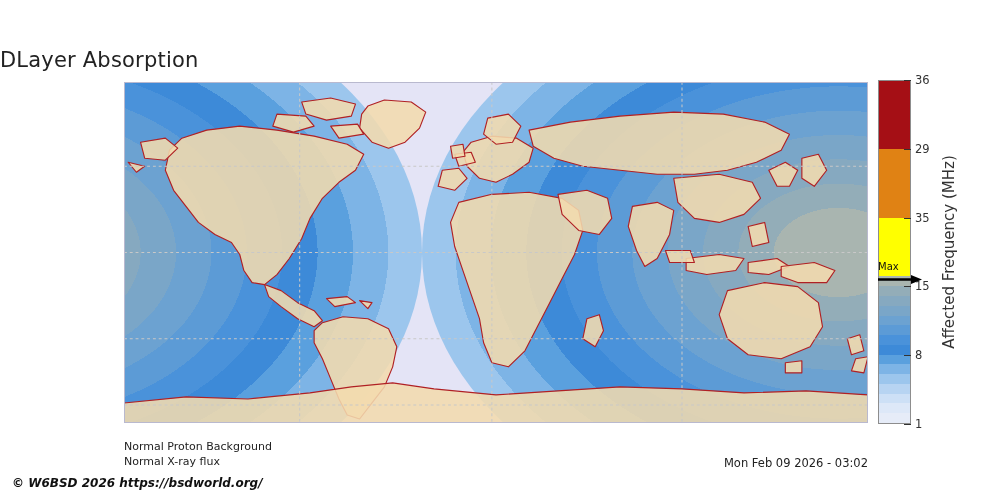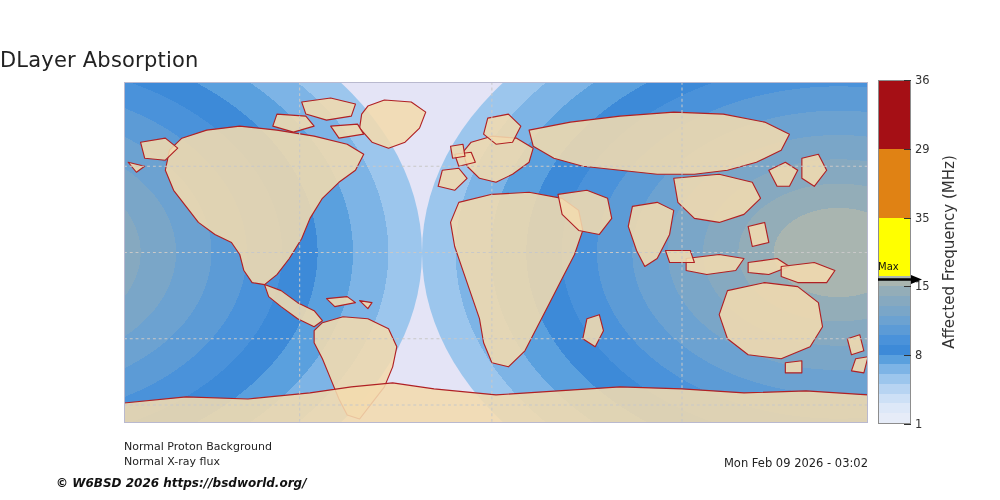--- a/index.html
+++ b/index.html
@@ -72,21 +72,21 @@
   #max-marker{position:absolute;left:-2px;top:196px;width:58px;height:26px;z-index:8;}
   #max-marker .max-text{position:absolute;left:2px;top:-2px;font-size:10px;color:#111;}
   #max-marker .max-arrow{position:absolute;left:2px;top:12px;width:44px;height:9px;}
 
   
   .note{position:absolute;font-size:11px;color:#222;margin-top:11px;}
   #note-proton{left:124px;top:429px;}
   #note-xray{left:124px;top:444px;}
   #timestamp{position:absolute;right:132px;top:456px;font-size:11.5px;color:#222;}
   #copyright{position:absolute;left:12px;top:476px;font-size:12px;color:#111;
-             font-style:italic;font-weight:bold;margin-left:44px;}
+             font-style:italic;font-weight:bold;}
 </style>
 </head>
 <body>
 
 <div id="chart-title">DLayer Absorption</div>
 
 <div id="map-panel">
 
   <div class="absorb" id="absorb-main"></div>
   <div class="absorb" id="absorb-wrap"></div>

